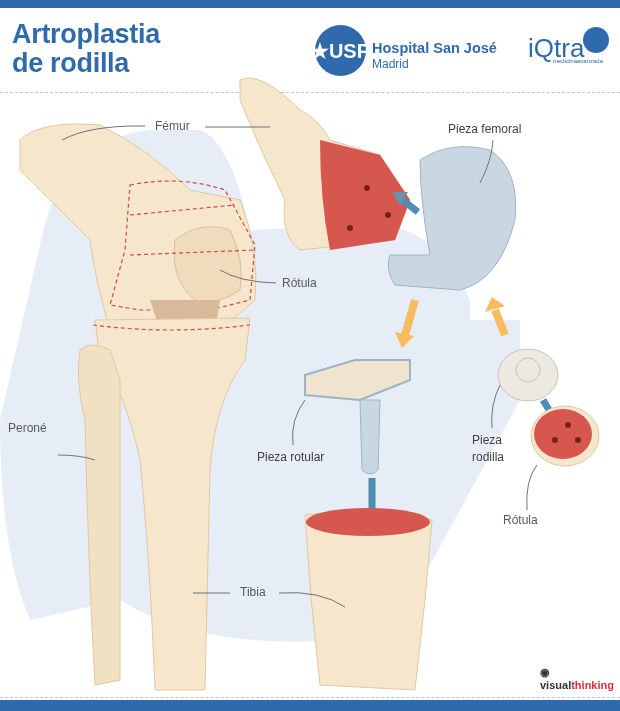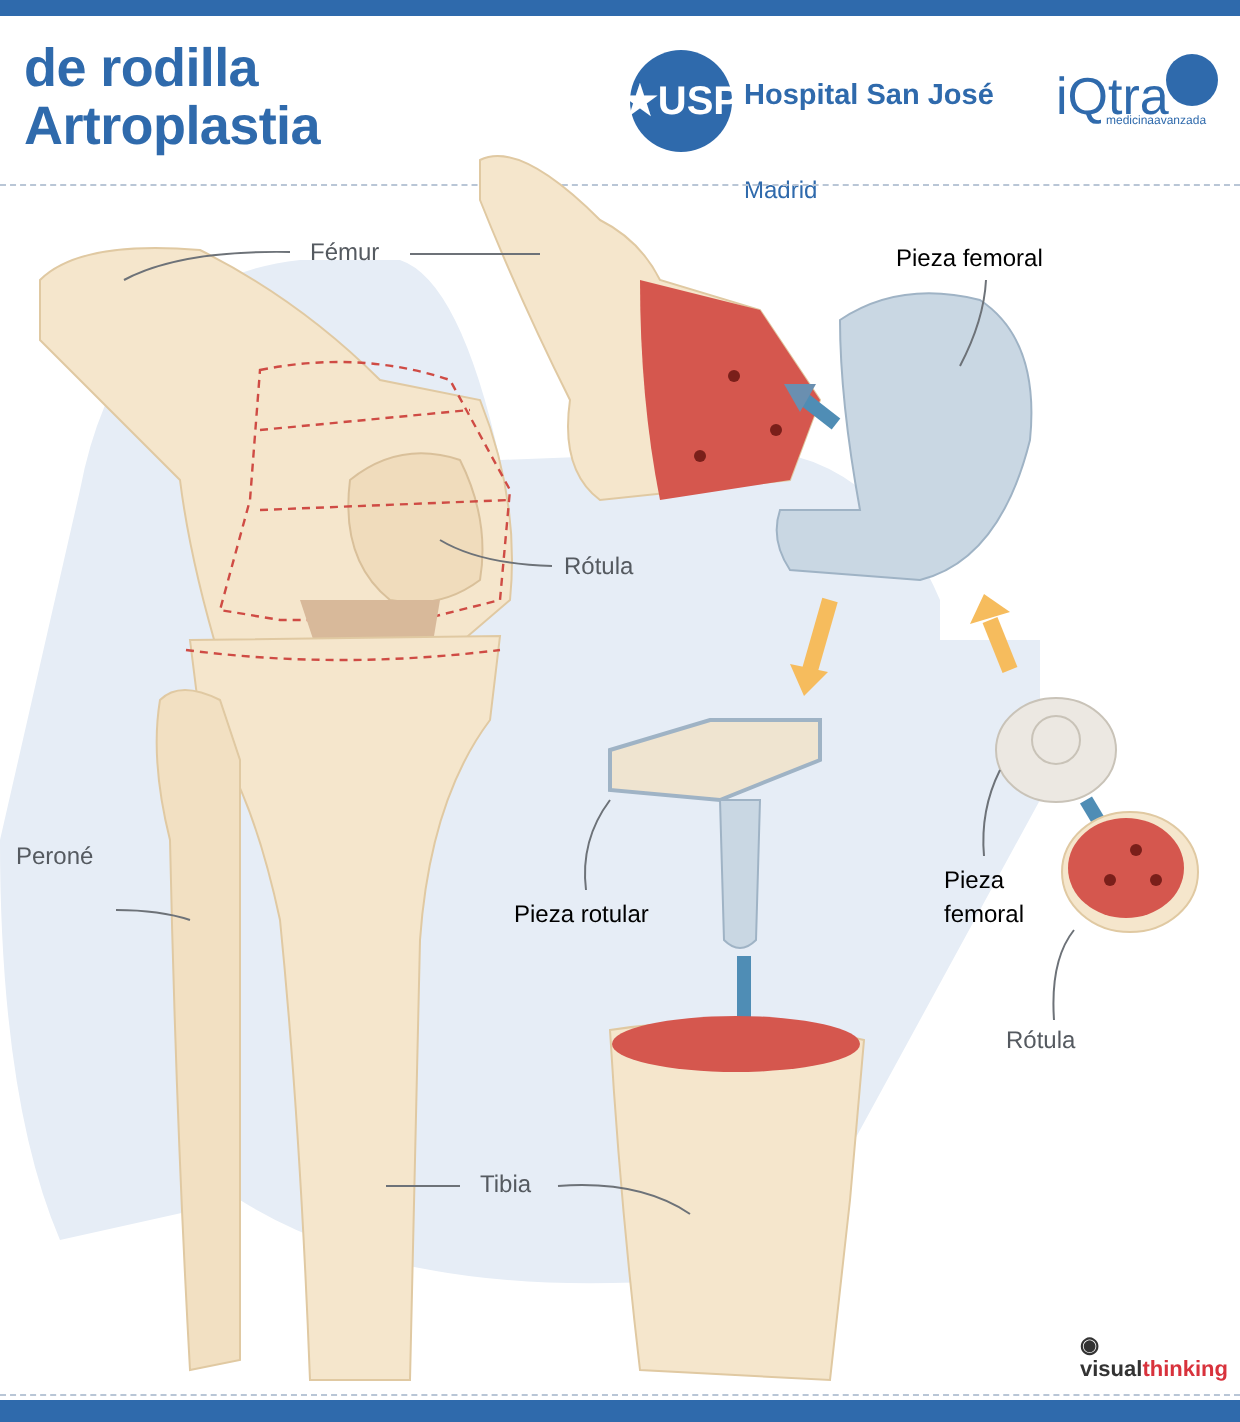--- a/index.html
+++ b/index.html
@@ -3,38 +3,38 @@
 <meta charset="utf-8">
 <style>
   html, body { margin: 0; padding: 0; background: #ffffff; }
   body { width: 620px; height: 711px; position: relative; overflow: hidden; font-family: "Liberation Sans", sans-serif; }
   .topbar { position: absolute; left: 0; top: 0; width: 620px; height: 8px; background: #2f6aac; }
   .bottombar { position: absolute; left: 0; top: 700px; width: 620px; height: 11px; background: #2f6aac; }
   .dash { position: absolute; left: 0; width: 620px; height: 0; border-top: 1px dashed #b9c6d6; }
   .title { position: absolute; left: 12px; top: 20px; color: #2f6aac; font-weight: bold; font-size: 27px; line-height: 29px; letter-spacing: -0.3px; }
   .usp-circle { position: absolute; left: 315px; top: 25px; width: 51px; height: 51px; border-radius: 50%; background: #2f6aac; color: #fff; font-weight: bold; font-size: 20px; display: flex; align-items: center; justify-content: center; }
   .hosp-name { position: absolute; left: 372px; top: 40px; color: #2f6aac; font-weight: bold; font-size: 14.5px; }
-  .hosp-city { position: absolute; left: 372px; top: 57px; color: #2f6aac; font-size: 12px; margin-top: 31px; }
+  .hosp-city { position: absolute; left: 372px; top: 57px; color: #2f6aac; font-size: 12px; }
   .iqtra { position: absolute; left: 528px; top: 33px; color: #2f6aac; font-size: 26px; }
   .iqtra-sub { position: absolute; left: 553px; top: 58px; color: #2f6aac; font-size: 6px; }
   .iqtra-icon { position: absolute; left: 583px; top: 27px; width: 26px; height: 26px; border-radius: 50%; background: #2f6aac; }
   .lbl { position: absolute; font-size: 12px; color: #555a60; white-space: nowrap; }
-  .lbl.dark { color: #000000; }
+  .lbl.dark { color: #404040; }
   svg.art { position: absolute; left: 0; top: 0; }
   .vt { position: absolute; left: 540px; top: 666px; font-size: 11px; font-weight: bold; color: #333; }
   .vt span { color: #d8323c; }
 </style>
 </head>
 <body>
 
 <div class="topbar"></div>
 
 <div class="title">
+  <div>Artroplastia</div>
   <div>de rodilla</div>
-  <div>Artroplastia</div>
 </div>
 
 <div class="usp-circle">★USP</div>
 <div class="hosp-name">Hospital San José</div>
 <div class="hosp-city">Madrid</div>
 <div class="iqtra">iQtra</div>
 <div class="iqtra-sub">medicinaavanzada</div>
 <div class="iqtra-icon"></div>
 
 <div class="dash" style="top:92px"></div>
@@ -100,20 +100,20 @@
 </svg>
 
 <div class="lbl" style="left:155px;top:119px">Fémur</div>
 <div class="lbl" style="left:282px;top:276px">Rótula</div>
 <div class="lbl" style="left:8px;top:421px">Peroné</div>
 <div class="lbl" style="left:240px;top:585px">Tibia</div>
 <div class="lbl dark" style="left:448px;top:122px">Pieza femoral</div>
 <div class="lbl dark" style="left:257px;top:450px">Pieza rotular</div>
 <div class="lbl dark" style="left:472px;top:432px;text-align:left;line-height:17px">
   <div>Pieza</div>
-  <div>femoral</div>
+  <div>rodilla</div>
 </div>
 <div class="lbl" style="left:503px;top:513px">Rótula</div>
 
 <div class="vt">◉ <span style="color:#333">visual</span><span>thinking</span></div>
 
 <div class="dash" style="top:697px"></div>
 <div class="bottombar"></div>
 
 </body></html>

